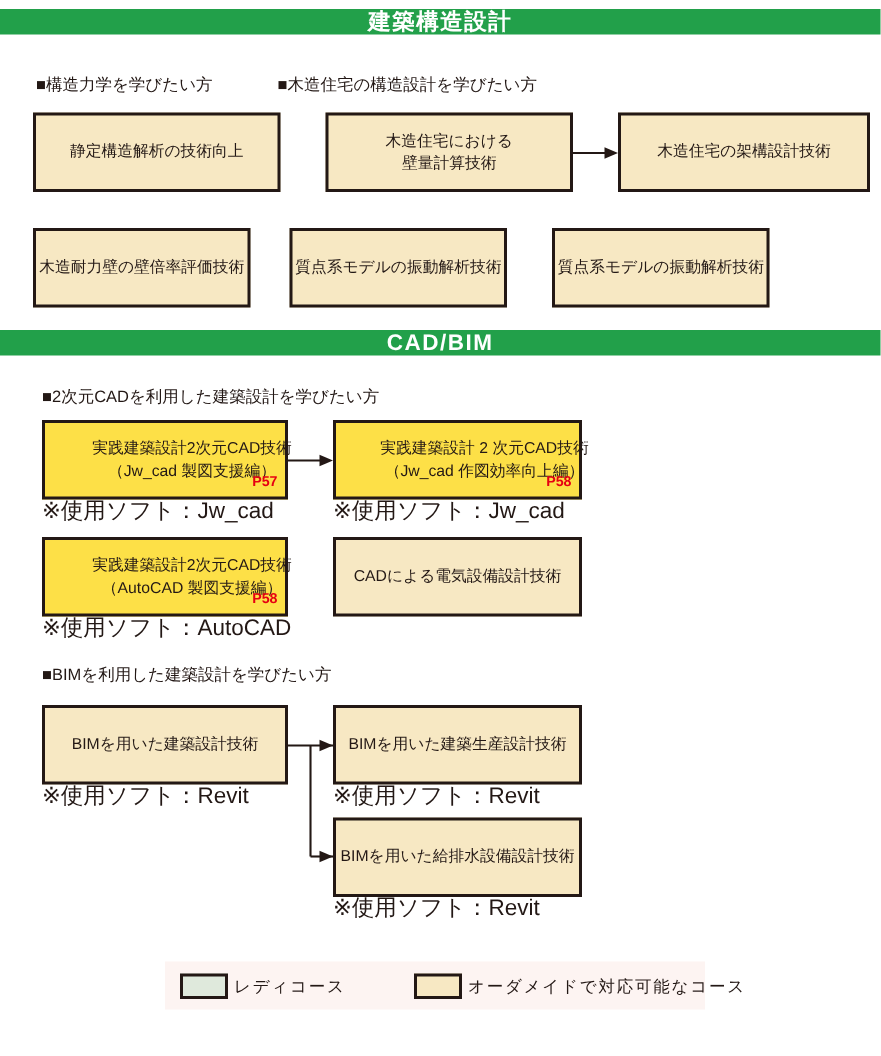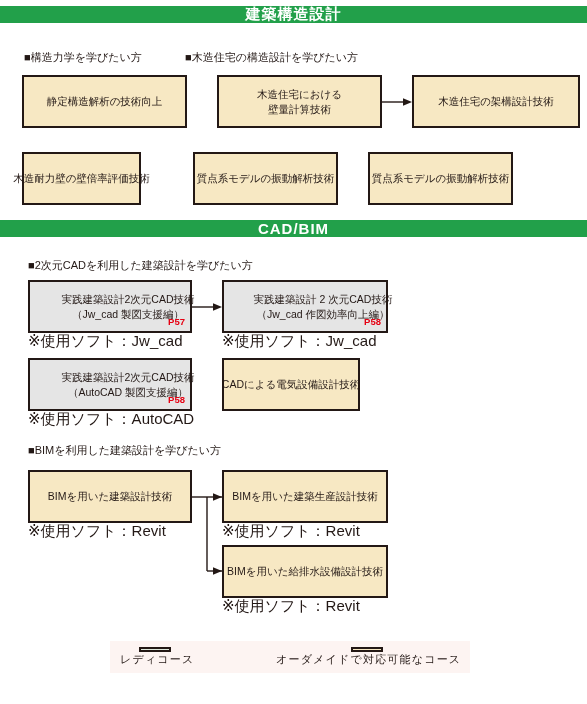--- a/index.html
+++ b/index.html
@@ -60,21 +60,21 @@
     flex-direction: column;
     align-items: center;
     justify-content: center;
     text-align: center;
     font-size: 10.5px;
     line-height: 15px;
     color: #231815;
     padding: 2px 4px;
   }
   .box.cream { background: #f7e8c3; }
-  .box.green { background: #e5e5e5; padding-left: 40px; }
+  .box.green { background: #fde047; padding-left: 40px; }
   .box .line { display: block; white-space: nowrap; }
   .box .pnum {
     position: absolute;
     right: 5px;
     bottom: 2px;
     color: #e60012;
     font-size: 9.5px;
     font-weight: bold;
     letter-spacing: 0px;
   }
@@ -110,21 +110,20 @@
     background: #fdf4f2;
     display: flex;
     align-items: center;
   }
   .legend-item {
     display: flex;
     align-items: center;
     position: absolute;
     top: 6px;
     height: 20px;
-    flex-direction: column;
   }
   .legend-swatch {
     width: 32px;
     height: 17px;
     border: 2px solid #231815;
     box-sizing: border-box;
     margin-right: 4px;
   }
   .legend-swatch.green { background: #dfe9dc; }
   .legend-swatch.cream { background: #f7e8c3; }
@@ -157,21 +156,21 @@
 
   <svg class="arrow-svg" style="left:382px; top:94px;" width="32" height="16">
     <line x1="0" y1="8" x2="23" y2="8"></line>
     <polygon points="30,8 21,4.2 21,11.8"></polygon>
   </svg>
 
   <div class="box cream" style="left:412px; top:75px; width:168px; height:53px;">
     <span class="line">木造住宅の架構設計技術</span>
   </div>
 
-  <div class="box cream" style="left:22px; top:152px; width:119px; height:53px;">
+  <div class="box cream" style="left:22px; top:152px; width:145px; height:53px;">
     <span class="line">木造耐力壁の壁倍率評価技術</span>
   </div>
 
   <div class="box cream" style="left:193px; top:152px; width:145px; height:53px;">
     <span class="line">質点系モデルの振動解析技術</span>
   </div>
 
   <div class="box cream" style="left:368px; top:152px; width:145px; height:53px;">
     <span class="line">質点系モデルの振動解析技術</span>
   </div>
@@ -199,21 +198,21 @@
   </div>
   <div class="soft-note" style="left:222px; top:335px;">※使用ソフト：Jw_cad</div>
 
   <div class="box green" style="left:28px; top:358px; width:164px; height:53px;">
     <span class="line">実践建築設計2次元CAD技術</span>
     <span class="line">（AutoCAD 製図支援編）</span>
     <span class="pnum">P58</span>
   </div>
   <div class="soft-note" style="left:28px; top:413px;">※使用ソフト：AutoCAD</div>
 
-  <div class="box cream" style="left:222px; top:358px; width:138px; height:53px;">
+  <div class="box cream" style="left:222px; top:358px; width:166px; height:53px;">
     <span class="line">CADによる電気設備設計技術</span>
   </div>
 
   <div class="group-heading" style="left:28px; top:443px;">■BIMを利用した建築設計を学びたい方</div>
 
   <div class="box cream" style="left:28px; top:470px; width:164px; height:53px;">
     <span class="line">BIMを用いた建築設計技術</span>
   </div>
   <div class="soft-note" style="left:28px; top:525px;">※使用ソフト：Revit</div>
 

